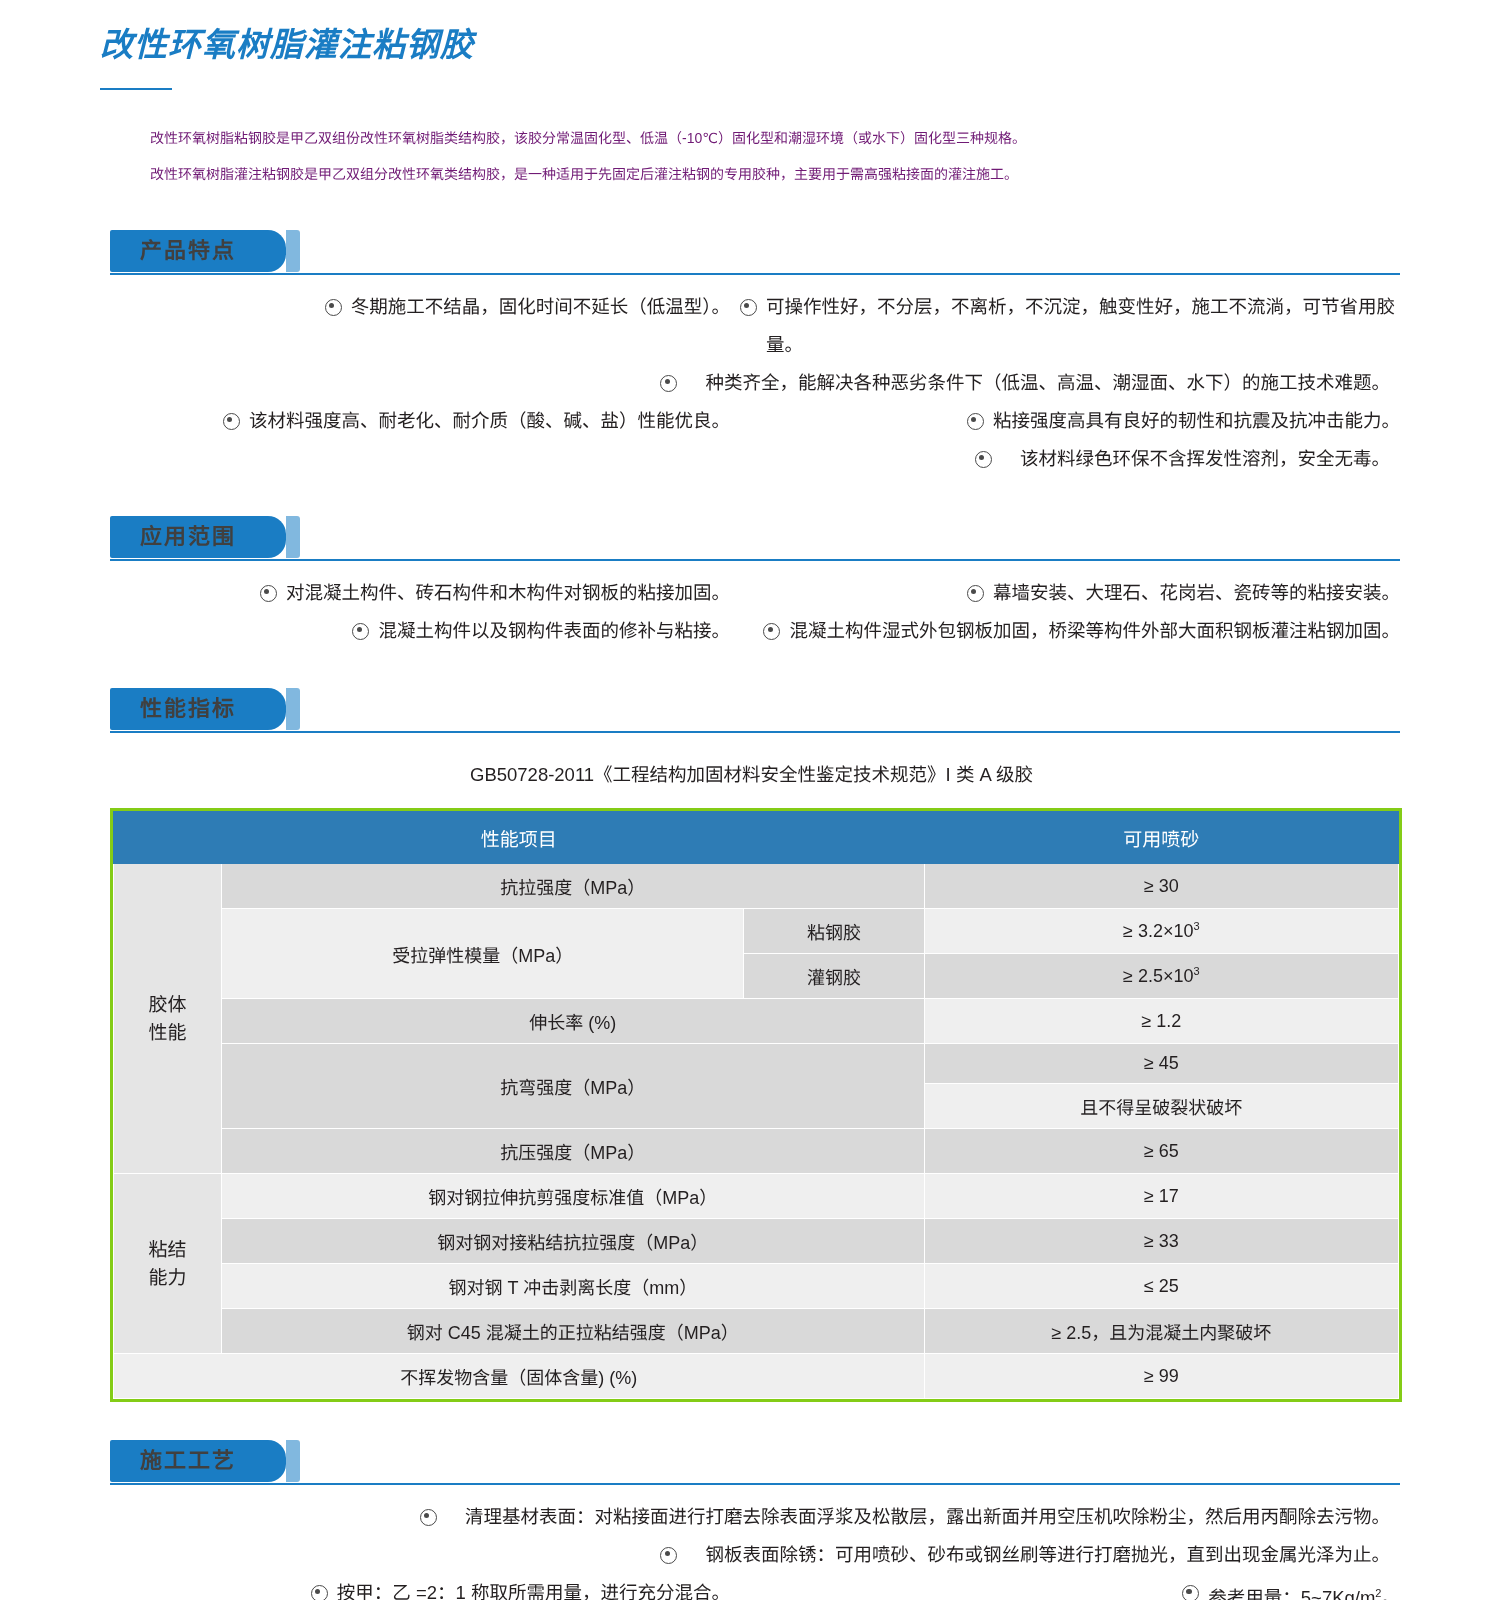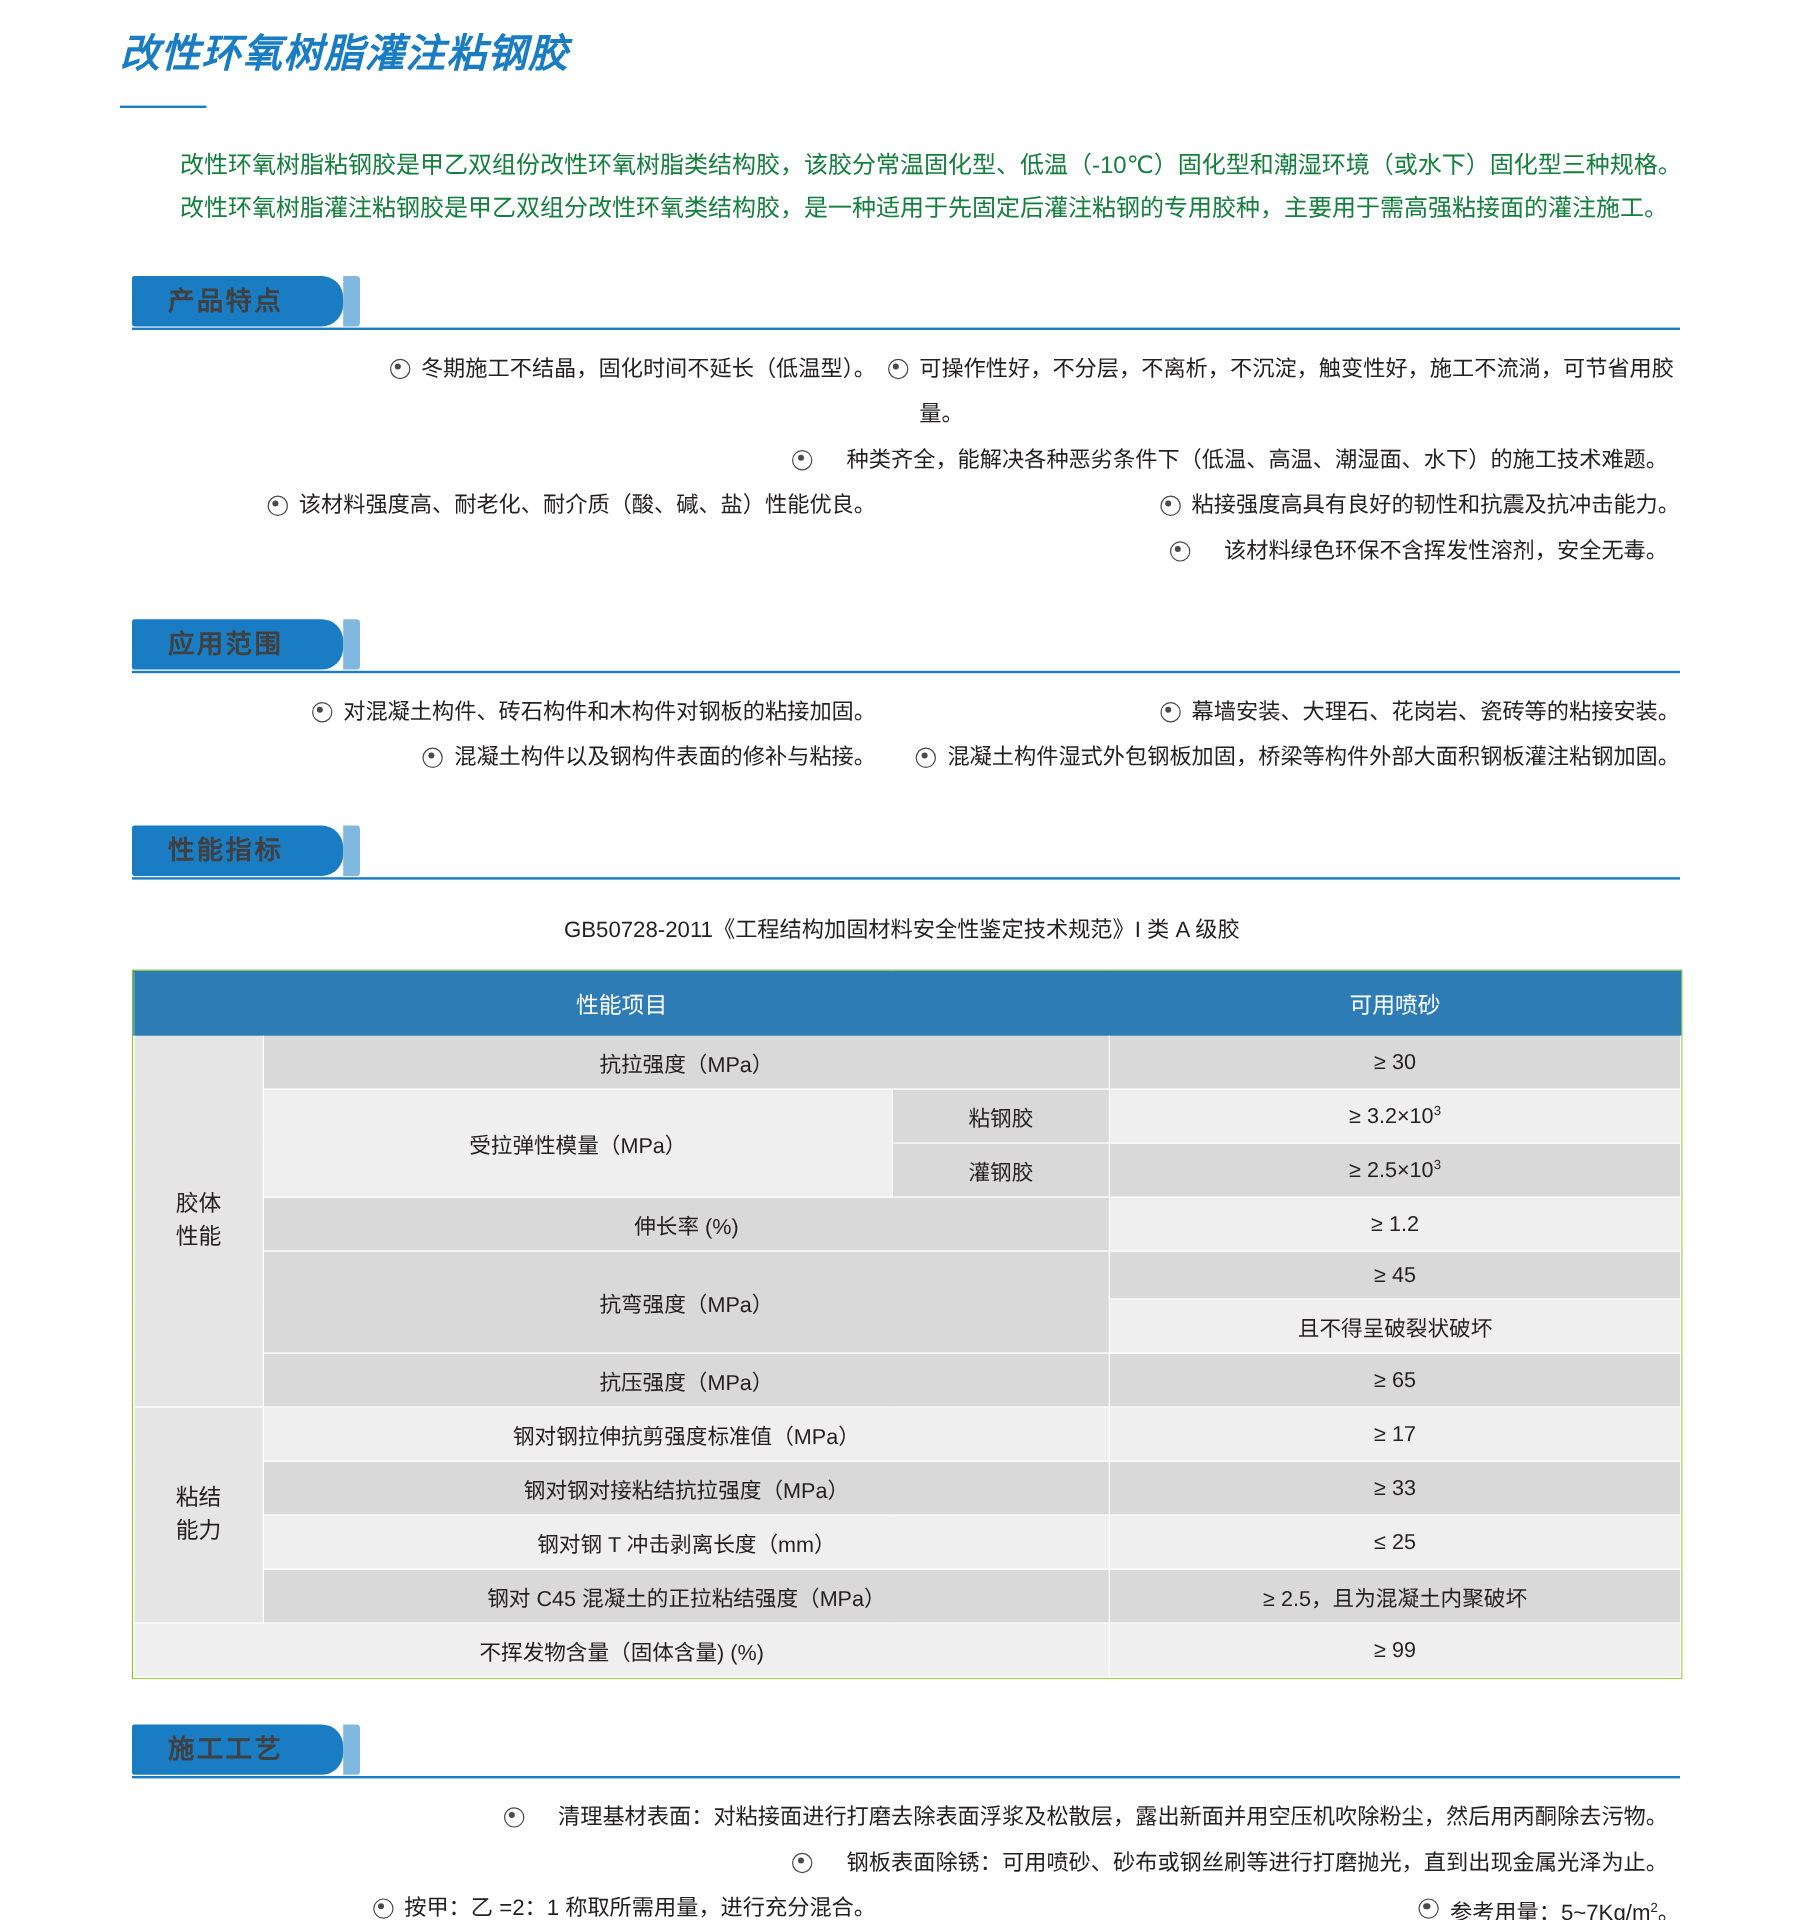--- a/index.html
+++ b/index.html
@@ -33,23 +33,23 @@
   .title-rule {
     margin: 22px 0 0 100px;
     width: 72px;
     height: 2px;
     background: #1a7dc4;
   }
 
   
   .intro {
     margin: 30px 100px 0 150px;
-    font-size: 20px;
+    font-size: 14px;
     line-height: 36px;
-    color: #15803d;
+    color: #701a75;
   }
   .intro p { margin: 0; }
 
   
   .section-head {
     position: relative;
     margin: 38px 0 0 110px;
     height: 42px;
     width: 1290px;
   }
@@ -162,21 +162,21 @@
   table.spec tbody td { background: #d9d9d9; }
   table.spec tbody td.lite { background: #efefef; }
   table.spec tbody td.group {
     background: #e5e5e5;
     font-size: 19px;
     width: 95px;
     line-height: 28px;
   }
   .tbl-wrap {
     margin-top: 22px;
-    border: 1px solid #84cc16;
+    border: 3px solid #84cc16;
     width: 1292px;
     margin-left: 110px;
     box-sizing: border-box;
     padding: 0;
   }
   .tbl-wrap table.spec { width: 100%; }
   sup { font-size: 11px; vertical-align: super; }
 </style>
 </head>
 <body>

